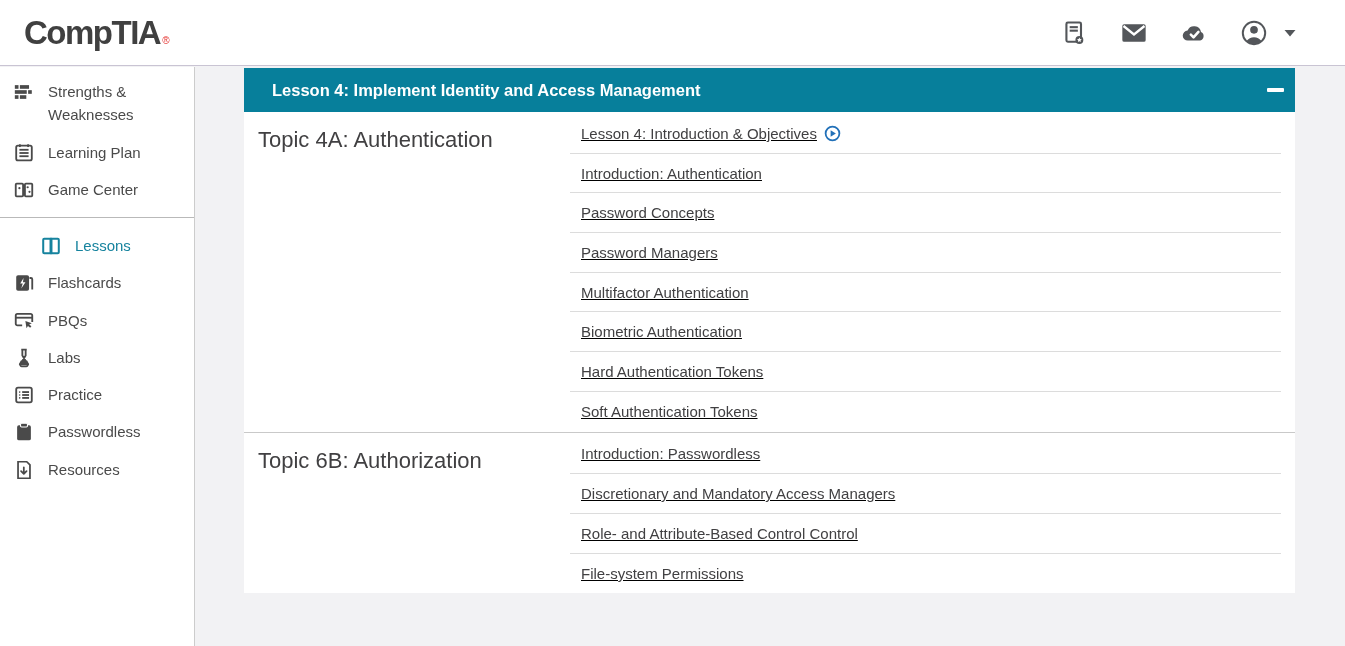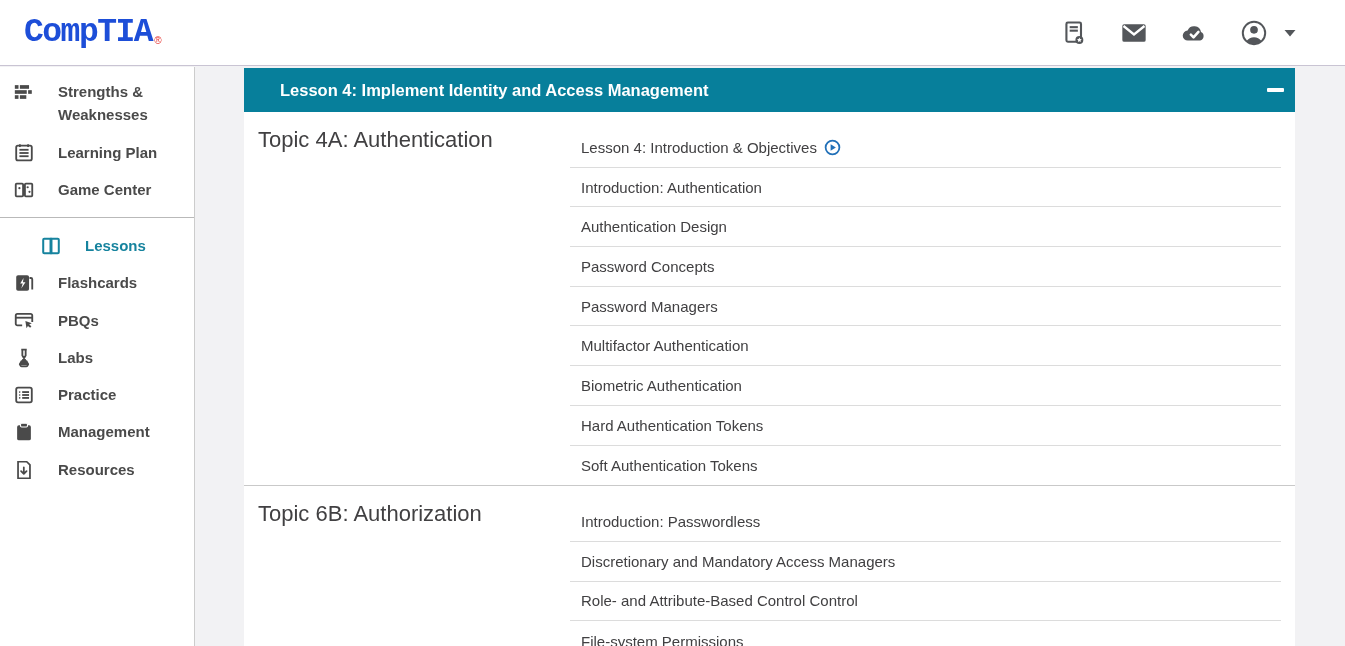--- a/index.html
+++ b/index.html
@@ -4,56 +4,56 @@
 <style>
   * { margin:0; padding:0; box-sizing:border-box; }
   html,body { width:1345px; height:646px; overflow:hidden;
     font-family:"Liberation Sans", sans-serif; background:#f2f2f4; }
 
   
   .topbar { position:absolute; top:0; left:0; width:1345px; height:66px;
     background:#ffffff; border-bottom:1px solid #c9c4d3; z-index:20;
     display:flex; align-items:center; justify-content:space-between; }
   .logo { margin-left:24px; cursor:pointer; display:flex; align-items:flex-end; }
-  .logo-text { color:#1d4ed8; font-size:33px; font-weight:700; letter-spacing:-1.5px;
-    line-height:1; font-family:Liberation Mono, monospace; }
+  .logo-text { color:#404040; font-size:33px; font-weight:700; letter-spacing:-1.5px;
+    line-height:1; font-family:Liberation Sans, sans-serif; }
   .logo-reg { color:#e4312e; font-size:10px; margin-left:2px; line-height:1.6; }
   .topbar-icons { display:flex; align-items:center; gap:30px; margin-right:40px; }
   .tb-icon { width:30px; height:30px; cursor:pointer; display:inline-flex;
     align-items:center; justify-content:center; }
   .tb-icon svg { width:28px; height:28px; }
   .avatar-group { display:flex; align-items:center; gap:6px; cursor:pointer; }
   .caret svg { width:16px; height:16px; }
 
   
   .sidebar { position:absolute; top:67px; left:0; width:195px; bottom:0;
     background:#ffffff; border-right:1px solid #cccccc; padding-top:6px; }
-  .side-item { display:flex; align-items:center; gap:23px; padding:7px 8px 7px 13px;
-    cursor:pointer; color:#4a4a4a; font-size:15px; line-height:1.55;font-weight:bold; }
+  .side-item { display:flex; align-items:center; gap:13px; padding:7px 8px 7px 13px;
+    cursor:pointer; color:#4a4a4a; font-size:15px; line-height:1.55; }
   .side-item .s-icon { flex:none; width:22px; height:22px; display:inline-flex;
     align-items:center; justify-content:center; align-self:flex-start; margin-top:1px; }
   .side-item .s-icon svg { width:22px; height:22px; }
   .side-item.active { color:#16839e;padding-left:40px; }
   .side-divider { border-top:1px solid #b9b9b9; margin:9px 0; }
 
   
   .content { position:absolute; left:244px; top:67px; width:1051px; }
   .lesson-bar { height:44px; margin-top:1px; background:#077f9b; color:#ffffff;
     display:flex; align-items:center; justify-content:space-between; cursor:pointer; }
-  .lesson-bar-title { font-size:16.5px; font-weight:700; padding-left:28px;margin-left:8px; }
+  .lesson-bar-title { font-size:16.5px; font-weight:700; padding-left:28px; }
   .collapse-btn { width:40px; height:44px; display:flex; align-items:center;
     justify-content:center; cursor:pointer; }
   .minus-glyph { width:17px; height:4px; background:#ffffff; border-radius:1px; }
 
   .panel { background:#ffffff; }
   .topic { display:flex; }
   .topic + .topic { border-top:1px solid #c9c9c9; }
   .topic-left { flex:none; width:326px; padding:15px 0 0 14px; }
   .topic-title { font-size:22px; color:#414042; }
-  .topic-right { flex:1; margin-right:14px; padding-top:16px; }
+  .topic-right { flex:1; margin-right:14px; padding-top:2px;text-decoration:underline; }
   .row { height:39.7px; display:flex; align-items:center; gap:7px; padding-left:11px;
     border-bottom:1px solid #dcdcdc; font-size:15px; color:#414042; cursor:pointer; }
   .topic-right .row:last-child { border-bottom:none; }
   .row .play { display:inline-flex; width:17px; height:17px; }
   .row .play svg { width:17px; height:17px; }
 </style>
 </head>
 <body>
 
 <div class="topbar">
@@ -202,21 +202,21 @@
     <span>Practice</span>
   </div>
 
   <div class="side-item">
     <span class="s-icon">
       <svg viewBox="0 0 24 24">
         <path d="M6.5 4.5 H17.5 a2 2 0 0 1 2 2 V19 a2 2 0 0 1 -2 2 H6.5 a2 2 0 0 1 -2 -2 V6.5 a2 2 0 0 1 2 -2 z" fill="#4a4a4a"></path>
         <rect x="8.2" y="2.5" width="7.6" height="4" rx="1.2" fill="#4a4a4a" stroke="#ffffff" stroke-width="1.2"></rect>
       </svg>
     </span>
-    <span>Management</span>
+    <span>Passwordless</span>
   </div>
 
   <div class="side-item">
     <span class="s-icon">
       <svg viewBox="0 0 24 24" fill="none" stroke="#4a4a4a" stroke-width="1.9">
         <path d="M5.5 3 h9.5 l3.5 3.5 V21 H5.5 z"></path>
         <path d="M11.8 9 v7 M8.8 13.2 l3 3 3-3" stroke-linecap="round" stroke-linejoin="round"></path>
       </svg>
     </span>
     <span>Resources</span>
@@ -245,23 +245,20 @@
             <svg viewBox="0 0 20 20">
               <circle cx="10" cy="10" r="8.1" fill="none" stroke="#2170b8" stroke-width="2.1"></circle>
               <path d="M7.8 6.3 v7.4 l6.2-3.7 z" fill="#2170b8"></path>
             </svg>
           </span>
         </div>
         <div class="row">
             <span>Introduction: Authentication</span>
           </div>
         <div class="row">
-            <span>Authentication Design</span>
-          </div>
-        <div class="row">
             <span>Password Concepts</span>
           </div>
         <div class="row">
             <span>Password Managers</span>
           </div>
         <div class="row">
             <span>Multifactor Authentication</span>
           </div>
         <div class="row">
             <span>Biometric Authentication</span>

